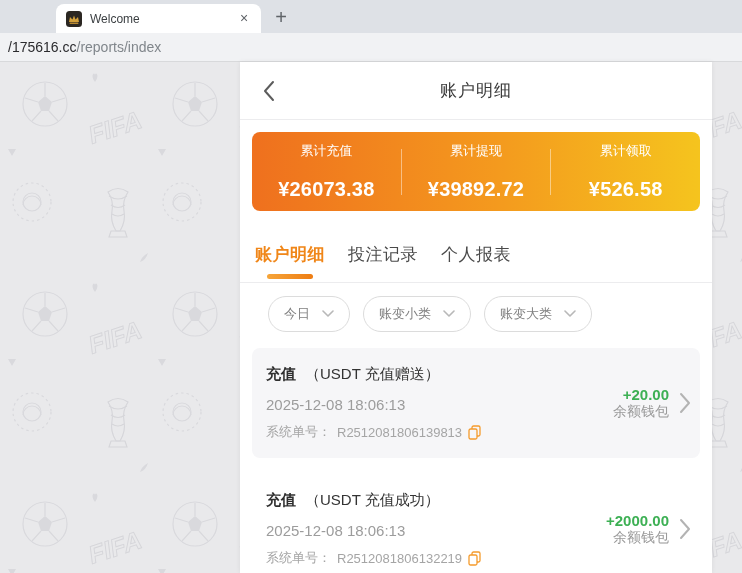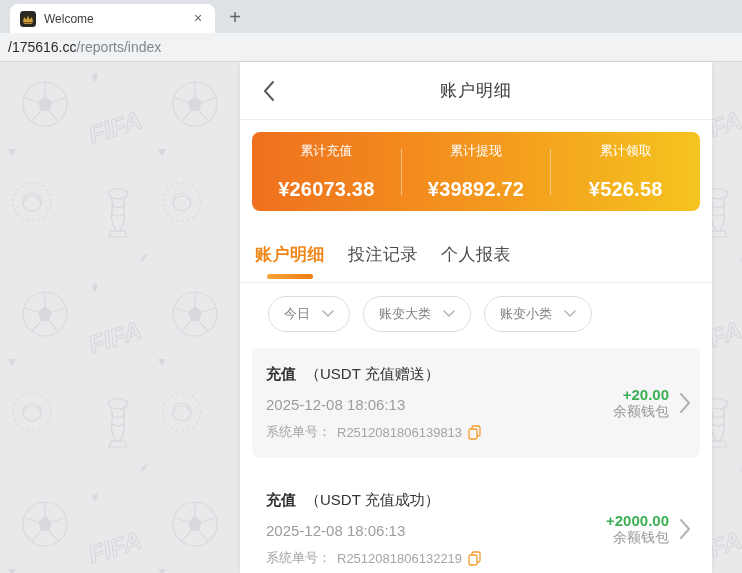--- a/index.html
+++ b/index.html
@@ -5,21 +5,21 @@
   * { margin:0; padding:0; box-sizing:border-box; }
   html,body { width:742px; height:573px; }
   body {
     font-family:"Liberation Sans","DejaVu Sans",sans-serif;
     position:relative; overflow:hidden; background:#e9e9eb;
   }
 
   
   .tabstrip {
     position:absolute; top:0; left:0; width:742px; height:33px;
-    background:#dee1e6; display:flex; align-items:flex-end;
+    background:#dee1e6; display:flex; align-items:flex-end;padding-left:46px;
   }
   .tab {
     margin-left:10px; height:29px; width:205px; background:#fff;
     border-radius:8px 8px 0 0; display:flex; align-items:center;
     padding:0 8px 0 10px; gap:8px;
   }
   .favicon { flex:0 0 16px; height:16px; }
   .tab-title { flex:1; font-size:12px; color:#3c4043; white-space:nowrap; overflow:hidden; }
   .tab-close { font-size:14px; color:#5f6368; width:18px; height:18px; line-height:17px;
     text-align:center; border-radius:50%; cursor:pointer; }
@@ -197,27 +197,27 @@
   </div>
 
   <div class="filters">
     <div class="pill">
       <span>今日</span>
       <svg width="12" height="8" viewBox="0 0 12 8">
           <polyline points="1,1 6,6 11,1" fill="none" stroke="#b8b8b8" stroke-width="1.6" stroke-linecap="round" stroke-linejoin="round"></polyline>
         </svg>
     </div>
     <div class="pill">
-      <span>账变大类</span>
+      <span>账变小类</span>
       <svg width="12" height="8" viewBox="0 0 12 8">
           <polyline points="1,1 6,6 11,1" fill="none" stroke="#b8b8b8" stroke-width="1.6" stroke-linecap="round" stroke-linejoin="round"></polyline>
         </svg>
     </div>
     <div class="pill">
-      <span>账变小类</span>
+      <span>账变大类</span>
       <svg width="12" height="8" viewBox="0 0 12 8">
           <polyline points="1,1 6,6 11,1" fill="none" stroke="#b8b8b8" stroke-width="1.6" stroke-linecap="round" stroke-linejoin="round"></polyline>
         </svg>
     </div>
   </div>
 
   <div class="txn-list">
 
     <div class="txn gray">
       <div class="txn-left">

